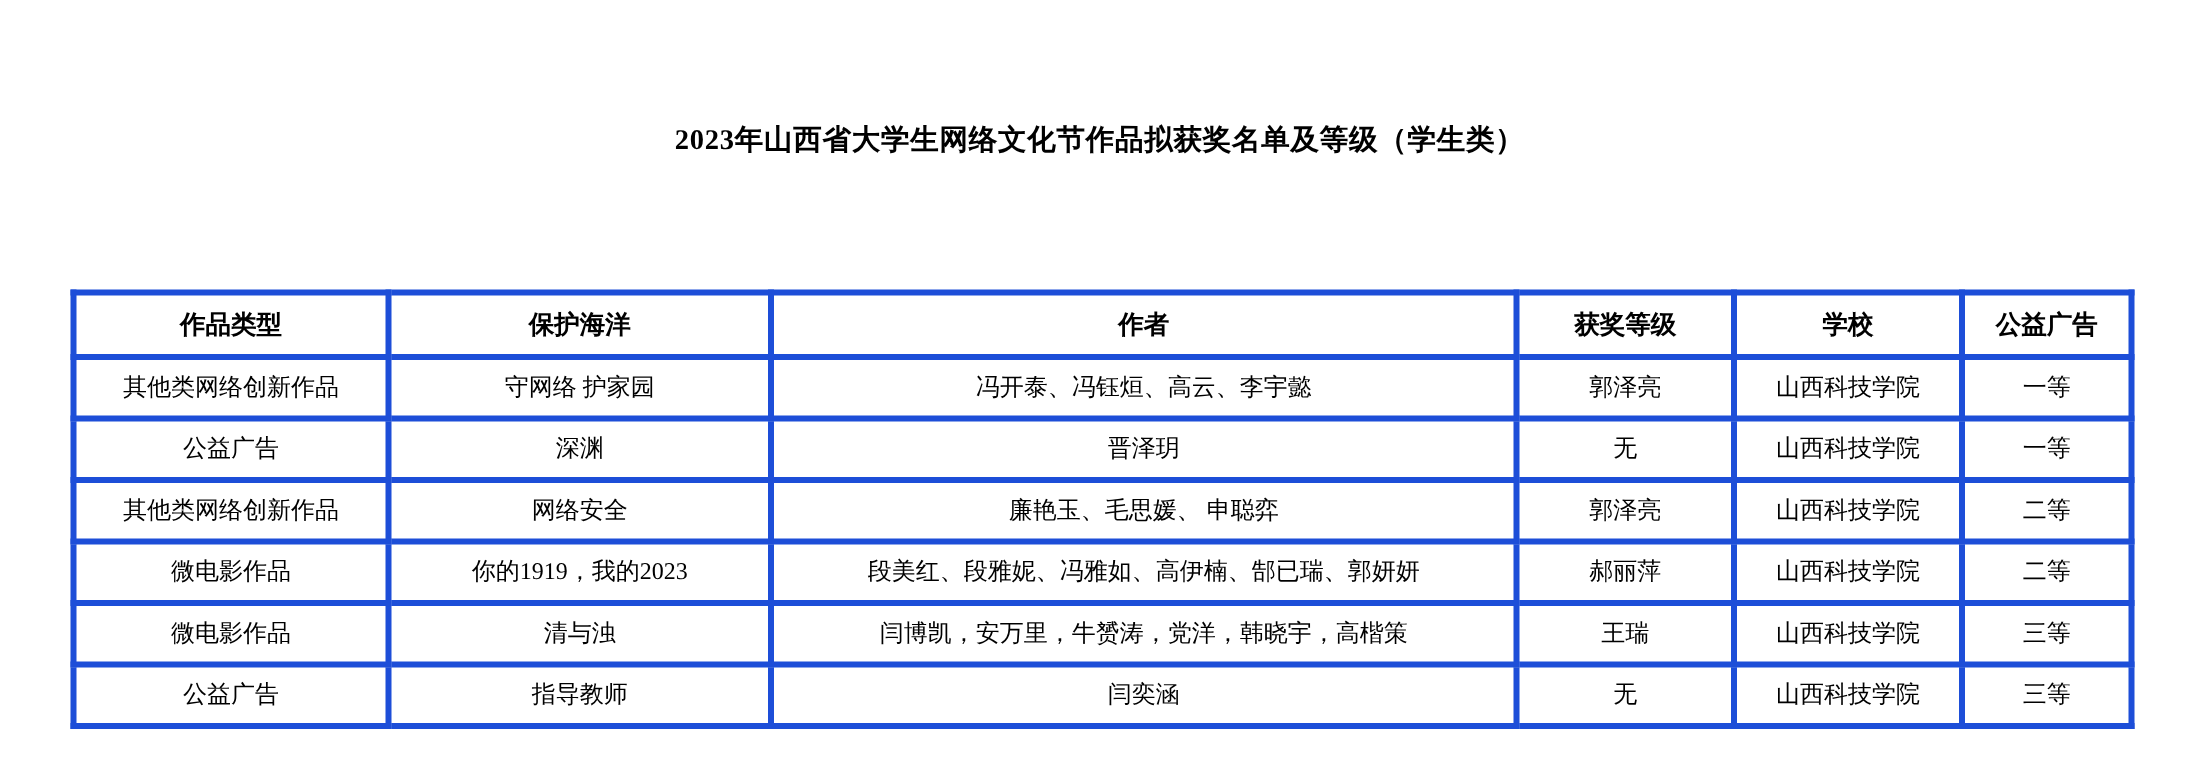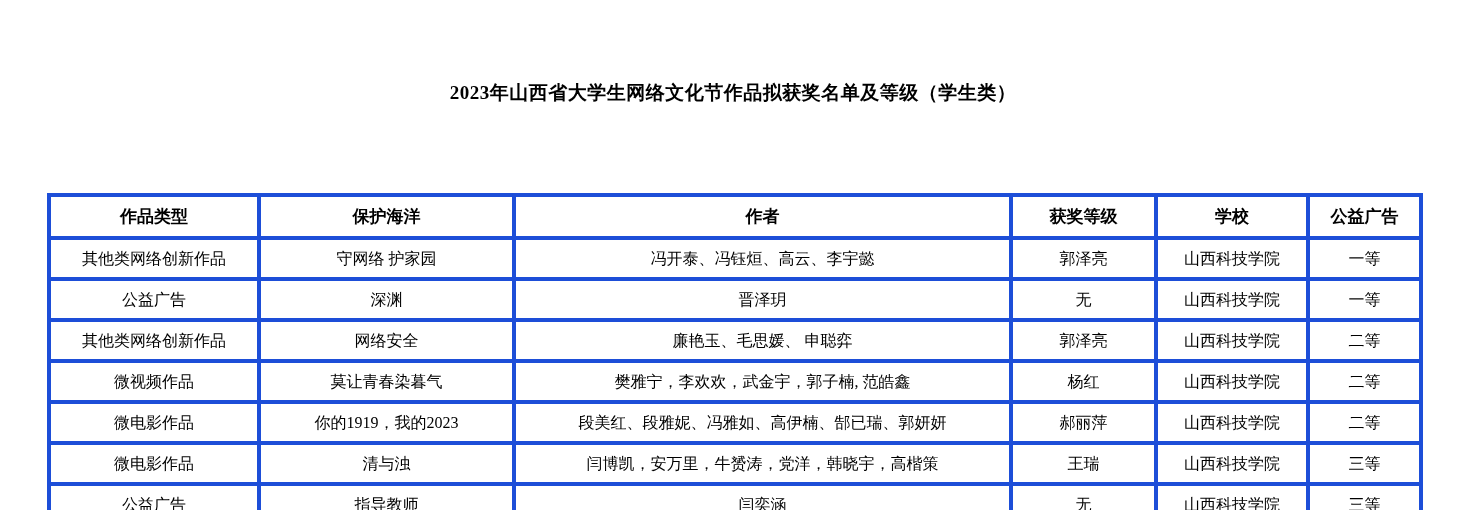--- a/index.html
+++ b/index.html
@@ -113,28 +113,20 @@
         </tr>
         <tr>
           <td>其他类网络创新作品</td>
           <td>网络安全</td>
           <td>廉艳玉、毛思媛、 申聪弈</td>
           <td>郭泽亮</td>
           <td>山西科技学院</td>
           <td>二等</td>
         </tr>
         <tr>
-          <td>微视频作品</td>
-          <td>莫让青春染暮气</td>
-          <td>樊雅宁，李欢欢，武金宇，郭子楠, 范皓鑫</td>
-          <td>杨红</td>
-          <td>山西科技学院</td>
-          <td>二等</td>
-        </tr>
-        <tr>
           <td>微电影作品</td>
           <td>你的1919，我的2023</td>
           <td>段美红、段雅妮、冯雅如、高伊楠、郜已瑞、郭妍妍</td>
           <td>郝丽萍</td>
           <td>山西科技学院</td>
           <td>二等</td>
         </tr>
         <tr>
           <td>微电影作品</td>
           <td>清与浊</td>

